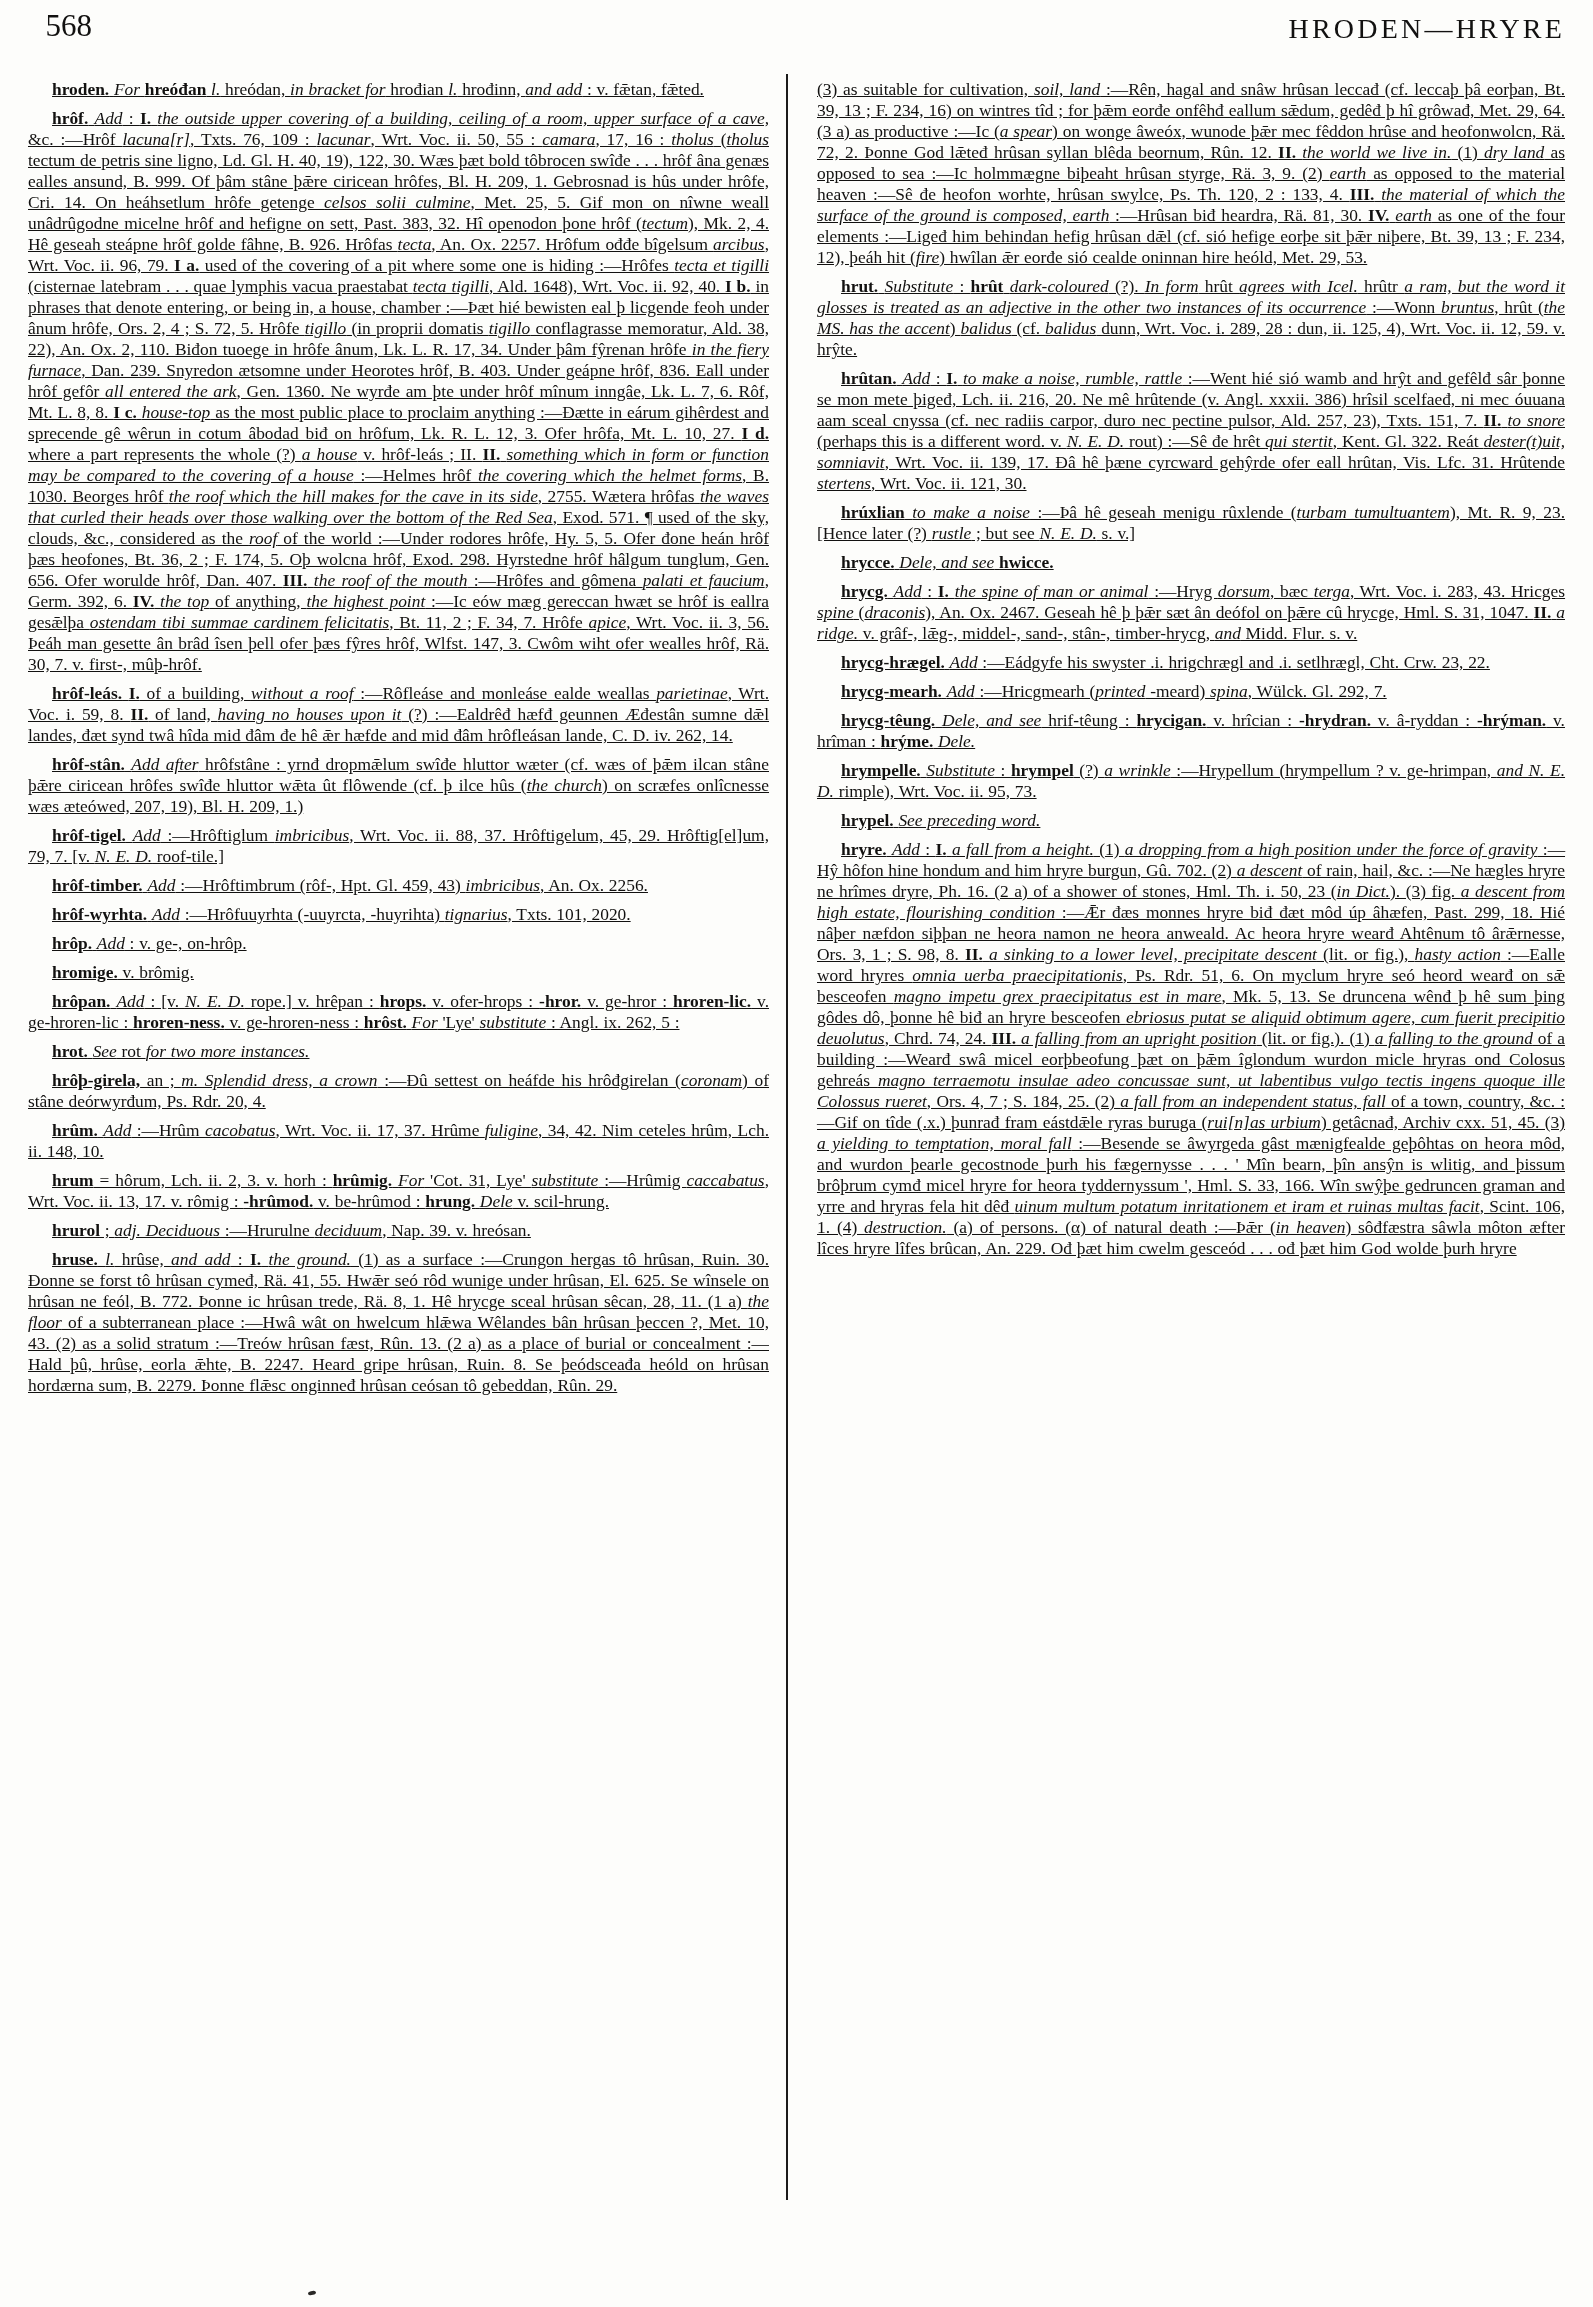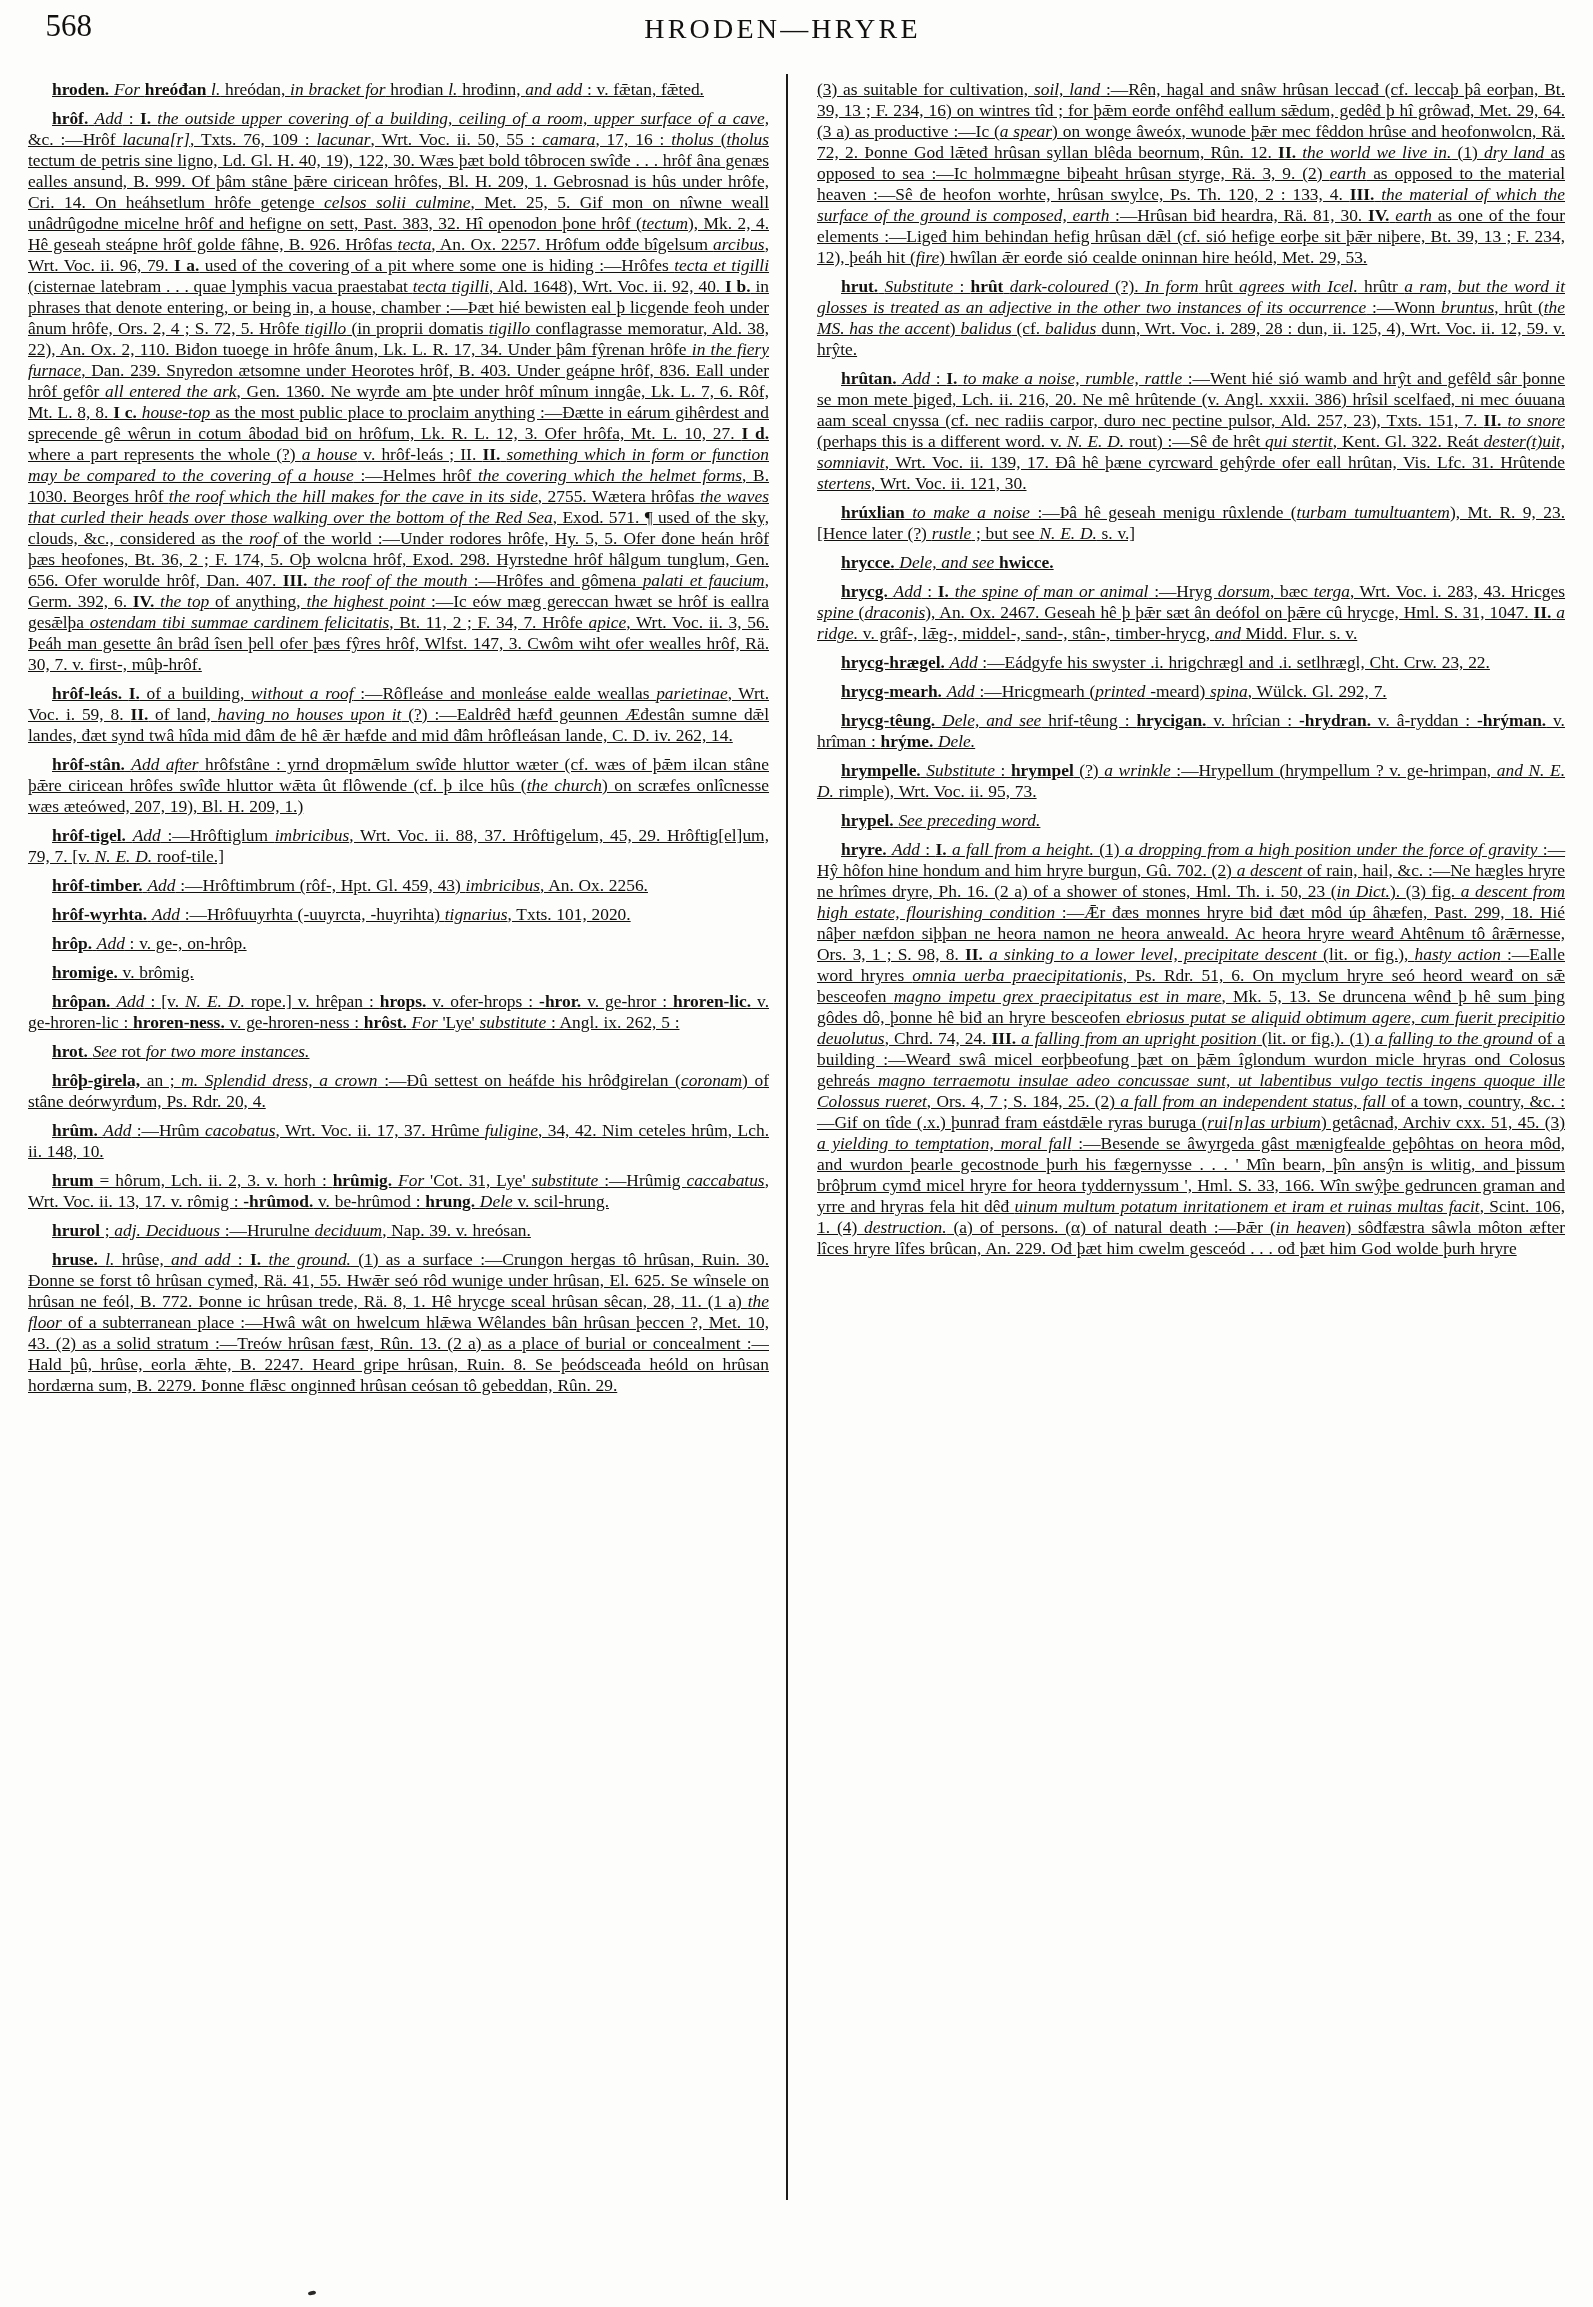--- a/index.html
+++ b/index.html
@@ -10,21 +10,21 @@
     color:#121110;
     font-family:"Liberation Serif", serif;
     overflow:hidden;
   }
   .page-number{
     position:absolute;top:9.7px;left:22.6px;
     font-size:31px;line-height:32px;margin-left:23px;
   }
   .running-head{
     position:absolute;top:13px;left:0;width:1565px;
-    text-align:center;
+    text-align:right;
     font-size:28px;line-height:31px;letter-spacing:3.2px;
   }
   .col{
     position:absolute;top:71px;
     text-align:justify;
     font-size:17.4px;
     line-height:21px;
     word-spacing:0.4px;
   }
   #colL{left:20px;width:757px;}

